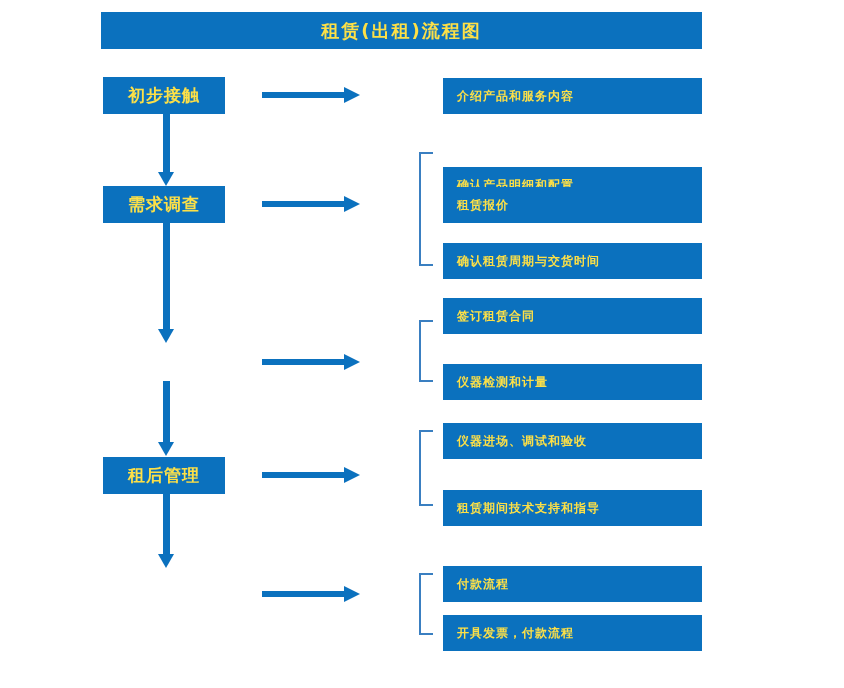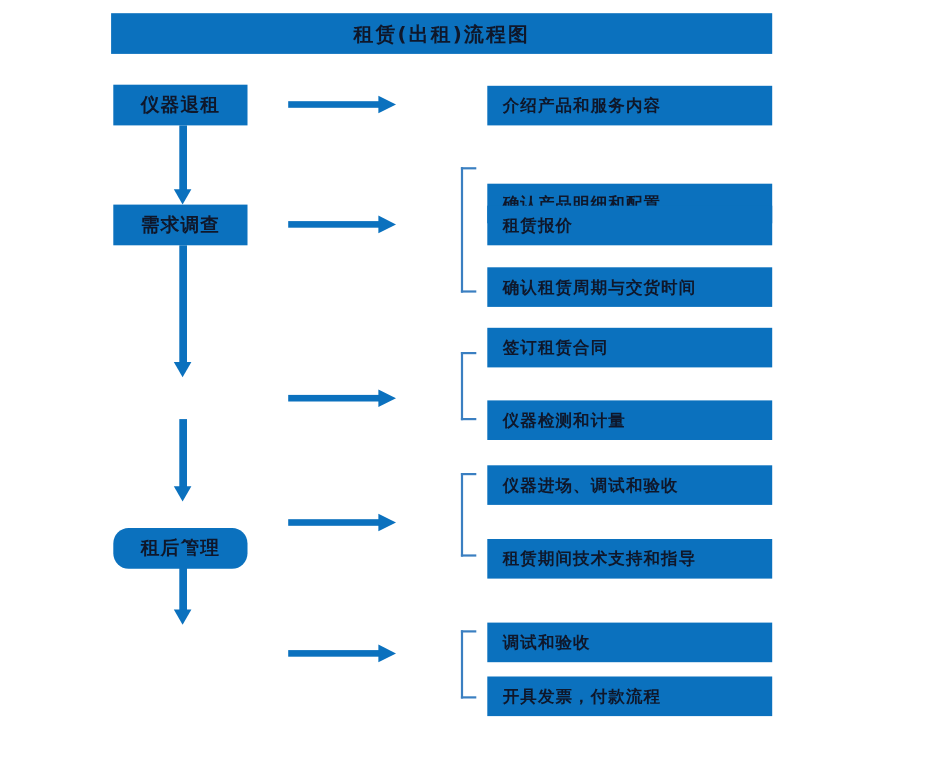--- a/index.html
+++ b/index.html
@@ -16,21 +16,21 @@
   }
   #canvas {
     position: absolute;
     left: 0; top: 0;
     width: 844px;
     height: 688px;
   }
   .box {
     position: absolute;
     background: #0B71BE;
-    color: #0f172a;
+    color: #fde047;
     display: flex;
     align-items: center;
     font-weight: bold;
     letter-spacing: 1px;
     box-sizing: border-box;
     white-space: nowrap;
   }
   .title-box {
     left: 101px;
     top: 12px;
@@ -46,21 +46,21 @@
     height: 37px;
     justify-content: center;
     font-size: 17px;
   }
   .detail-box {
     left: 443px;
     width: 259px;
     height: 36px;
     justify-content: flex-start;
     padding-left: 14px;
-    font-size: 15px;
+    font-size: 12px;
   }
   
   .h-arrow {
     position: absolute;
     width: 98px;
     height: 18px;
   }
   .h-arrow .shaft {
     position: absolute;
     left: 0;
@@ -114,21 +114,21 @@
     box-sizing: border-box;
   }
 </style>
 </head>
 <body>
 
 <div id="canvas">
 
   <div class="box title-box">租赁(出租)流程图</div>
 
-  <div class="box stage-box" style="top:77px;">仪器退租</div>
+  <div class="box stage-box" style="top:77px;">初步接触</div>
 
   <div class="h-arrow" style="left:262px; top:86px;">
     <div class="shaft"></div>
     <div class="head"></div>
   </div>
 
   <div class="box detail-box" style="top:78px;">介绍产品和服务内容</div>
 
   <div class="v-arrow" style="top:114px; height:72px;">
     <div class="shaft"></div>
@@ -165,21 +165,21 @@
 
   <div class="box detail-box" style="top:298px;">签订租赁合同</div>
 
   <div class="box detail-box" style="top:364px;text-align:right;">仪器检测和计量</div>
 
   <div class="v-arrow" style="top:381px; height:75px;">
     <div class="shaft"></div>
     <div class="head"></div>
   </div>
 
-  <div class="box stage-box" style="top:480px;border-radius:14px;">租后管理</div>
+  <div class="box stage-box" style="top:457px;">租后管理</div>
 
   <div class="h-arrow" style="left:262px; top:466px;">
     <div class="shaft"></div>
     <div class="head"></div>
   </div>
 
   <div class="bracket" style="top:430px; height:76px;"></div>
 
   <div class="box detail-box" style="top:490px;">租赁期间技术支持和指导</div>
 
@@ -191,17 +191,17 @@
   </div>
 
 
   <div class="h-arrow" style="left:262px; top:585px;">
     <div class="shaft"></div>
     <div class="head"></div>
   </div>
 
   <div class="bracket" style="top:573px; height:62px;"></div>
 
-  <div class="box detail-box" style="top:566px;">调试和验收</div>
+  <div class="box detail-box" style="top:566px;">付款流程</div>
 
   <div class="box detail-box" style="top:615px;">开具发票，付款流程</div>
 
 </div>
 
 </body></html>

